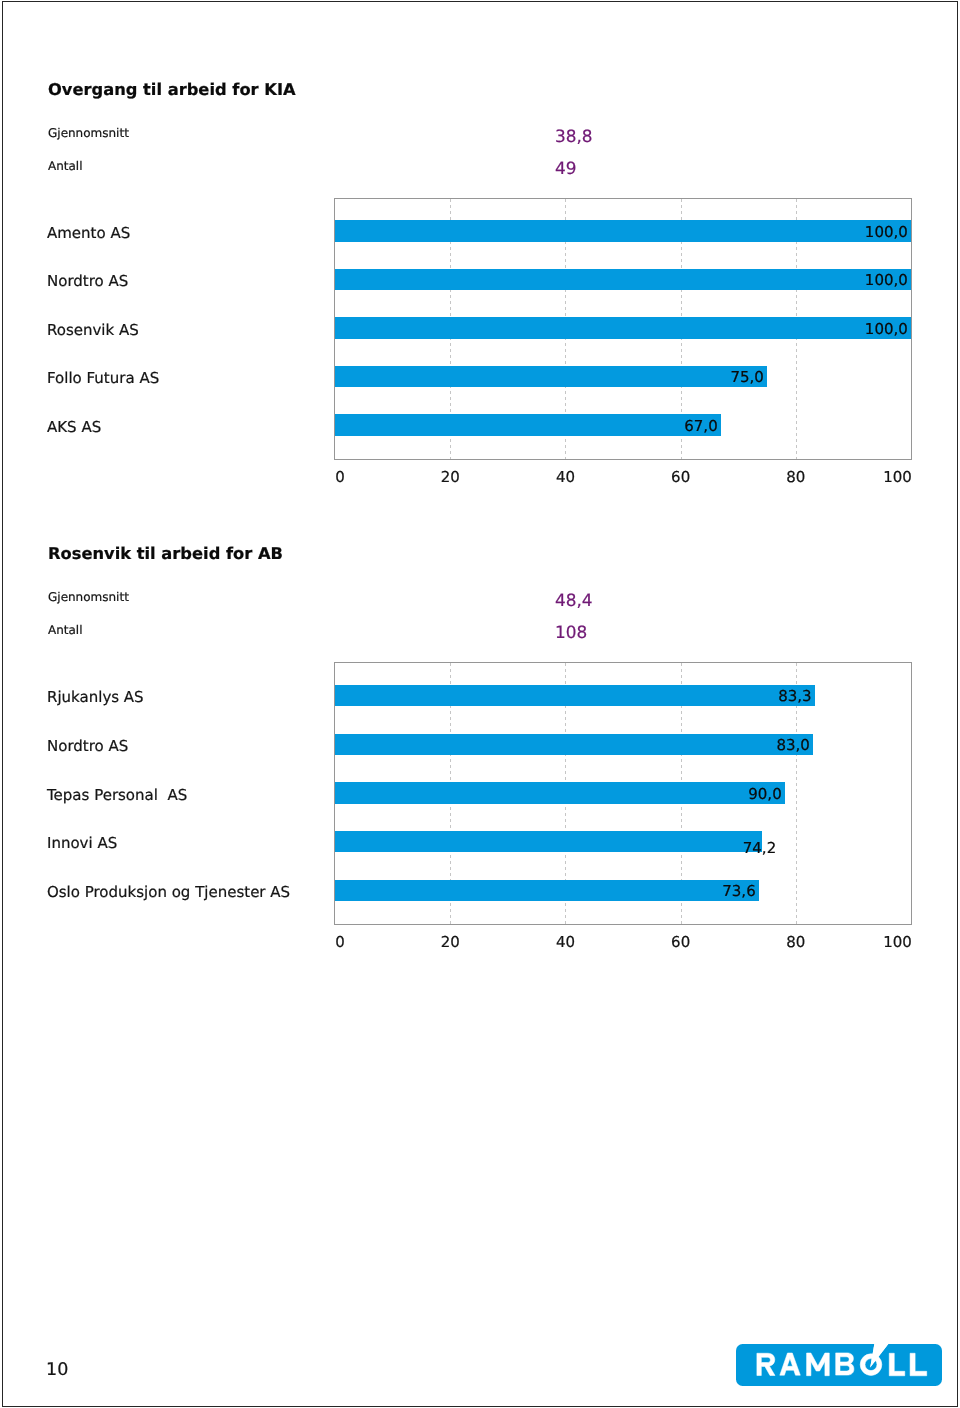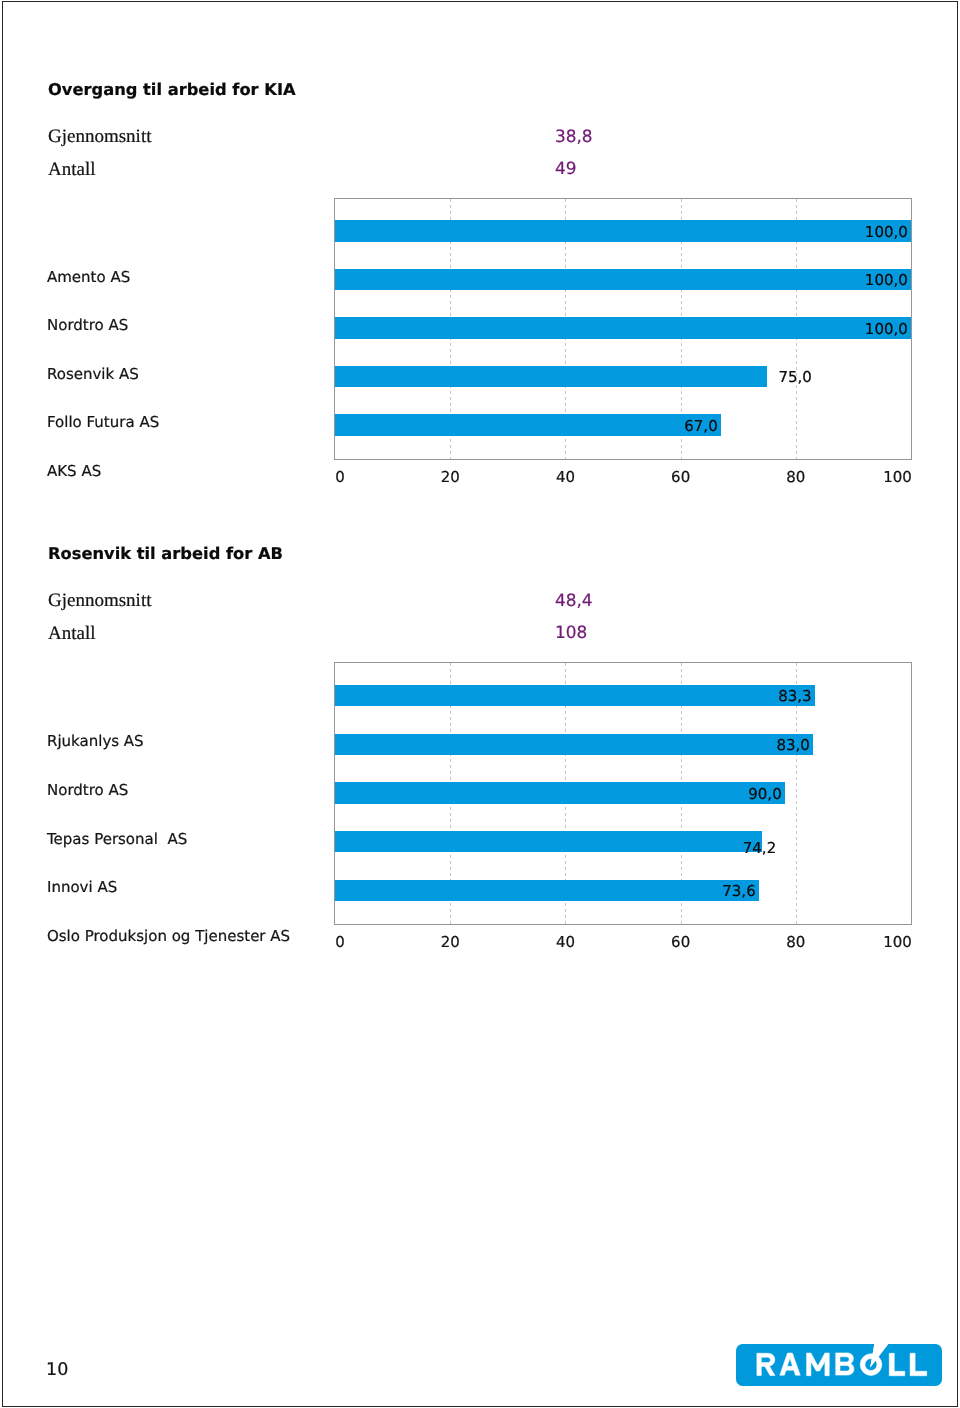--- a/index.html
+++ b/index.html
@@ -8,31 +8,31 @@
        -webkit-font-smoothing:antialiased;text-rendering:geometricPrecision;}
   .sec-title,.stat-label,.stat-value,.cat,.tick,.bar-val,.pageno{
        -webkit-font-smoothing:antialiased;transform:translateZ(0);
        -webkit-text-stroke:0.22px currentColor;}
   .page-border{position:absolute;left:2px;top:1px;width:956px;height:1406px;
        border:1.4px solid #262626;box-sizing:border-box;pointer-events:none;}
 
   .section{position:absolute;left:0;top:0;width:960px;}
 
   .sec-title{position:absolute;font-weight:bold;font-size:16.3px;white-space:pre;color:#0a0a0a;}
-  .stat-label{position:absolute;font-size:19px;white-space:pre;color:#151515;font-family:Liberation Serif, serif;}
+  .stat-label{position:absolute;font-size:12px;white-space:pre;color:#151515;}
   .stat-value{position:absolute;font-size:16.9px;white-space:pre;color:#701a75;}
 
   .chart{position:absolute;}
   .plot{position:absolute;border:1px solid #969696;box-sizing:border-box;background:#fff;}
   .grid{position:absolute;top:0;bottom:0;width:1px;
         background-image:linear-gradient(to bottom,#c6c6c6 50%,rgba(255,255,255,0) 0%);
         background-size:1px 6px;background-repeat:repeat-y;}
   .bar{position:absolute;background:#039ADF;}
   .bar-val{position:absolute;font-size:15px;color:#0b0b0b;text-align:right;white-space:pre;}
-  .cat{position:absolute;font-size:15px;white-space:pre;color:#151515;margin-top:44px;}
+  .cat{position:absolute;font-size:15px;white-space:pre;color:#151515;}
   .tick{position:absolute;font-size:15px;white-space:pre;color:#151515;}
 
   .pageno{position:absolute;font-size:17.5px;color:#151515;}
   .logo{position:absolute;}
 </style>
 </head>
 <body>
 
 <div class="page-border"></div>
 
@@ -50,21 +50,21 @@
         <div class="grid" style="left: 230px;"></div>
         <div class="grid" style="left: 346px;"></div>
         <div class="grid" style="left: 461px;"></div>
         <div class="bar" style="left: 0px; top: 21px; width: 576px; height: 21.6px; background: rgb(3, 154, 223);"></div>
         <div class="bar-val" style="left: 0px; top: 23.5px; width: 572.8px;">100,0</div>
         <div class="bar" style="left: 0px; top: 69.6px; width: 576px; height: 21.6px; background: rgb(3, 154, 223);"></div>
         <div class="bar-val" style="left: 0px; top: 72.1px; width: 572.8px;">100,0</div>
         <div class="bar" style="left: 0px; top: 118.2px; width: 576px; height: 21.6px; background: rgb(3, 154, 223);"></div>
         <div class="bar-val" style="left: 0px; top: 120.7px; width: 572.8px;">100,0</div>
         <div class="bar" style="left: 0px; top: 166.8px; width: 432px; height: 21.6px; background: rgb(3, 154, 223);"></div>
-        <div class="bar-val" style="left: 0px; top: 169.3px; width: 428.8px; margin-left: 48px;">75,0</div>
+        <div class="bar-val" style="left: 0px; top: 169.3px; width: 428.8px;">75,0</div>
         <div class="bar" style="left: 0px; top: 215.4px; width: 385.9px; height: 21.6px; background: rgb(3, 154, 223);"></div>
         <div class="bar-val" style="left: 0px; top: 217.9px; width: 382.7px;">67,0</div>
       </div>
       <div class="cat" style="left: 47px; top: 223.5px;">Amento AS</div>
       <div class="cat" style="left: 47px; top: 272.1px;">Nordtro AS</div>
       <div class="cat" style="left: 47px; top: 320.7px;">Rosenvik AS</div>
       <div class="cat" style="left: 47px; top: 369.3px;">Follo Futura AS</div>
       <div class="cat" style="left: 47px; top: 417.9px;">AKS AS</div>
       <div class="tick" style="left: 335.2px; top: 468px;">0</div>
       <div class="tick" style="left: 440.7px; top: 468px;">20</div>

